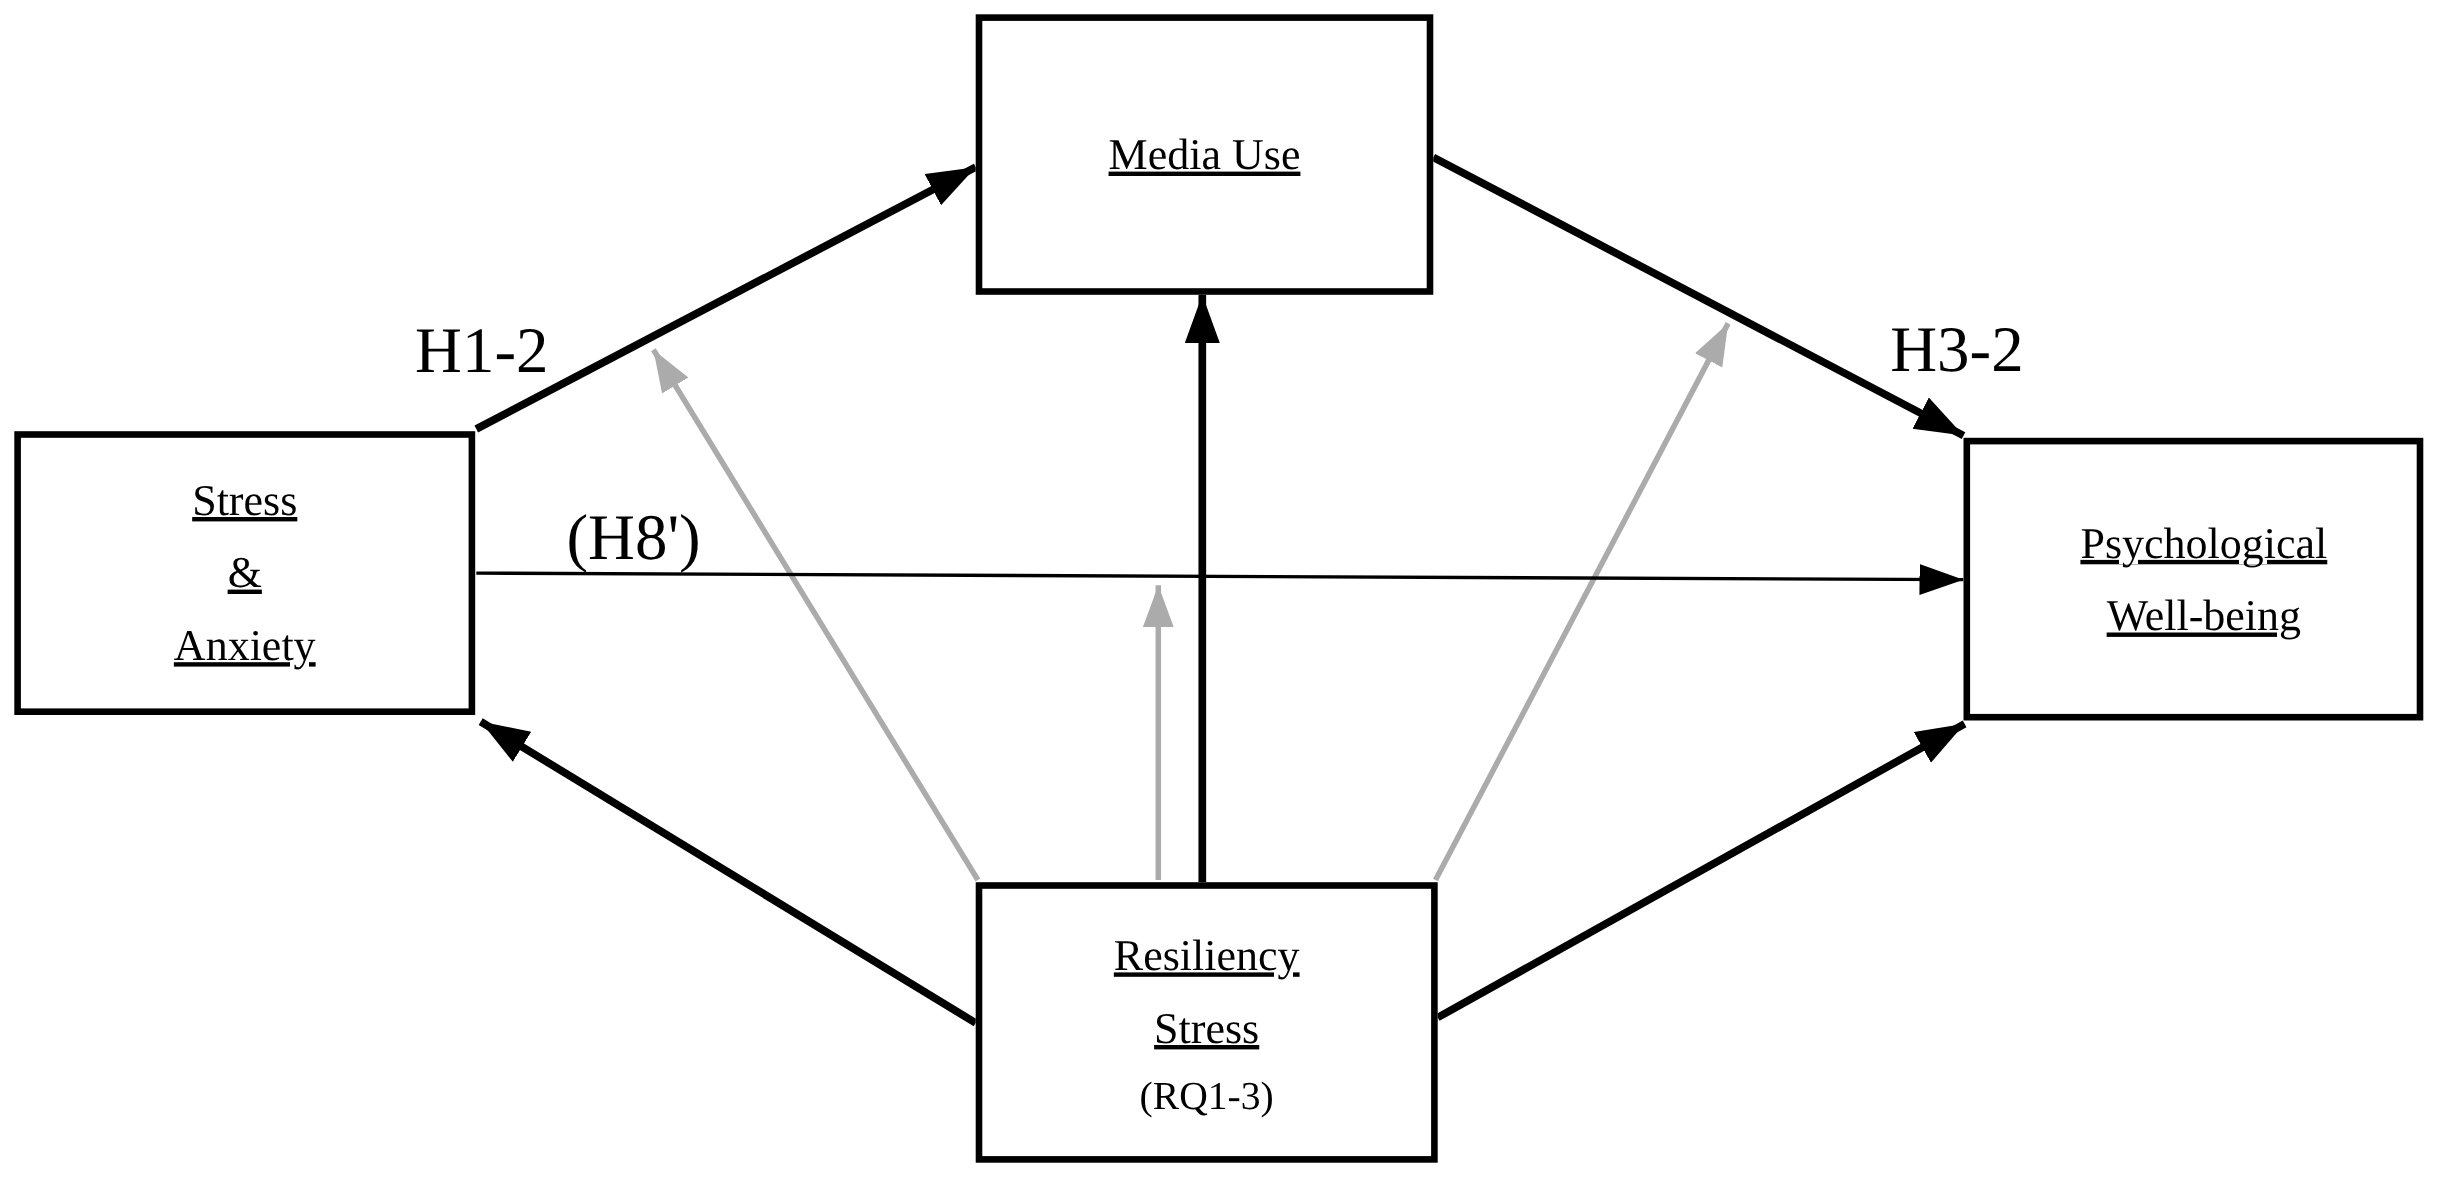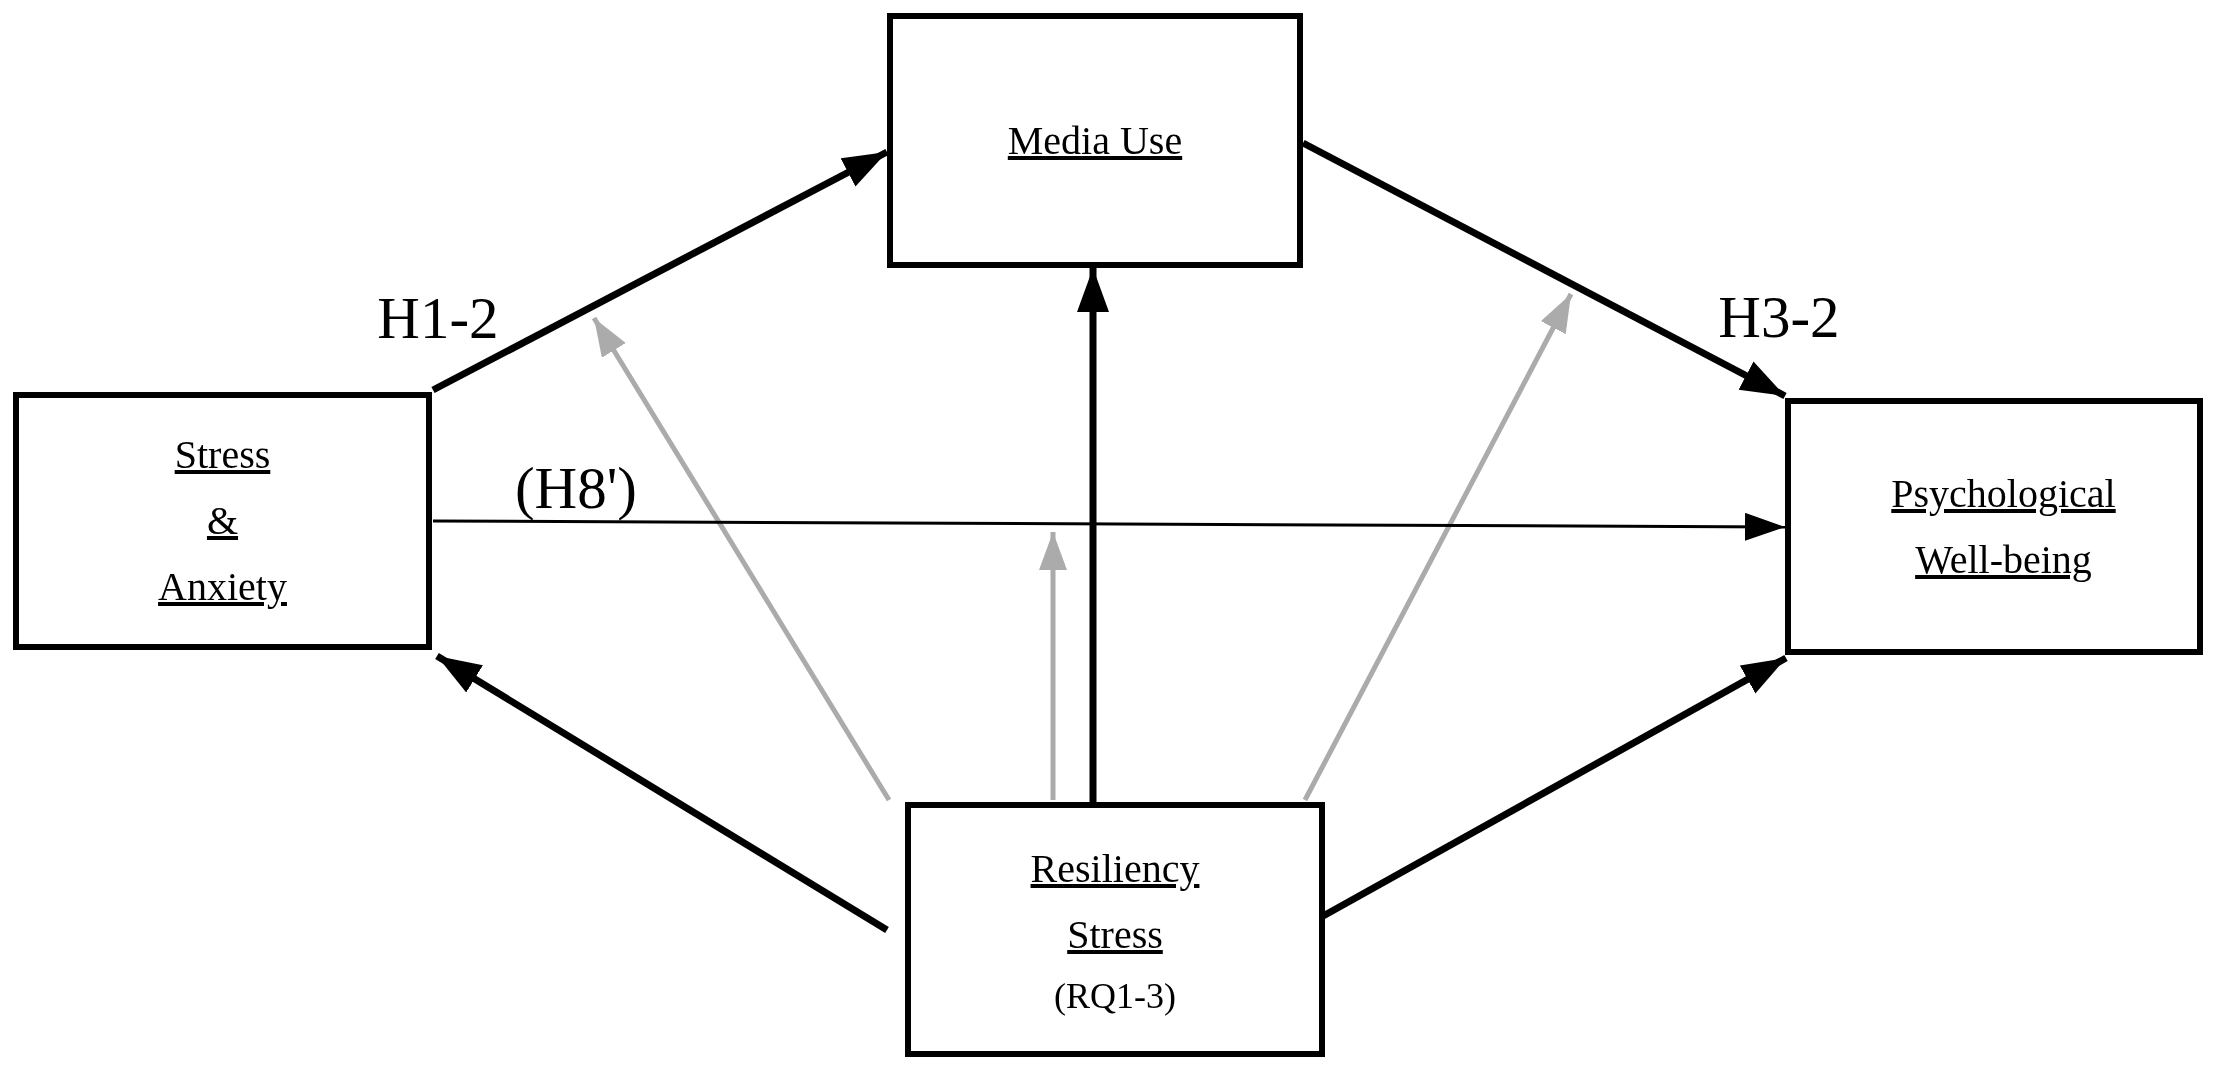--- a/index.html
+++ b/index.html
@@ -35,21 +35,21 @@
     text-decoration: underline;
   }
   .node .subline {
     font-size: 36px;
     line-height: 56px;
     white-space: nowrap;
   }
   .node-media      { left: 887px;  top: 13px;  width: 416px; height: 255px; }
   .node-stress     { left: 13px;   top: 392px; width: 419px; height: 258px; }
   .node-wellbeing  { left: 1785px; top: 398px; width: 418px; height: 257px; padding-left: 19px; }
-  .node-resiliency { left: 887px;  top: 802px; width: 420px; height: 255px; margin-left: 18px; }
+  .node-resiliency { left: 887px;  top: 802px; width: 420px; height: 255px; }
   .edge-label {
     position: absolute;
     transform: translate(-50%, -50%);
     font-size: 59px;
     line-height: 60px;
     white-space: nowrap;
   }
   .label-h12 { left: 438px;  top: 318px; }
   .label-h37 { left: 1779px; top: 317px; }
   .label-h8  { left: 576px;  top: 488px; }

